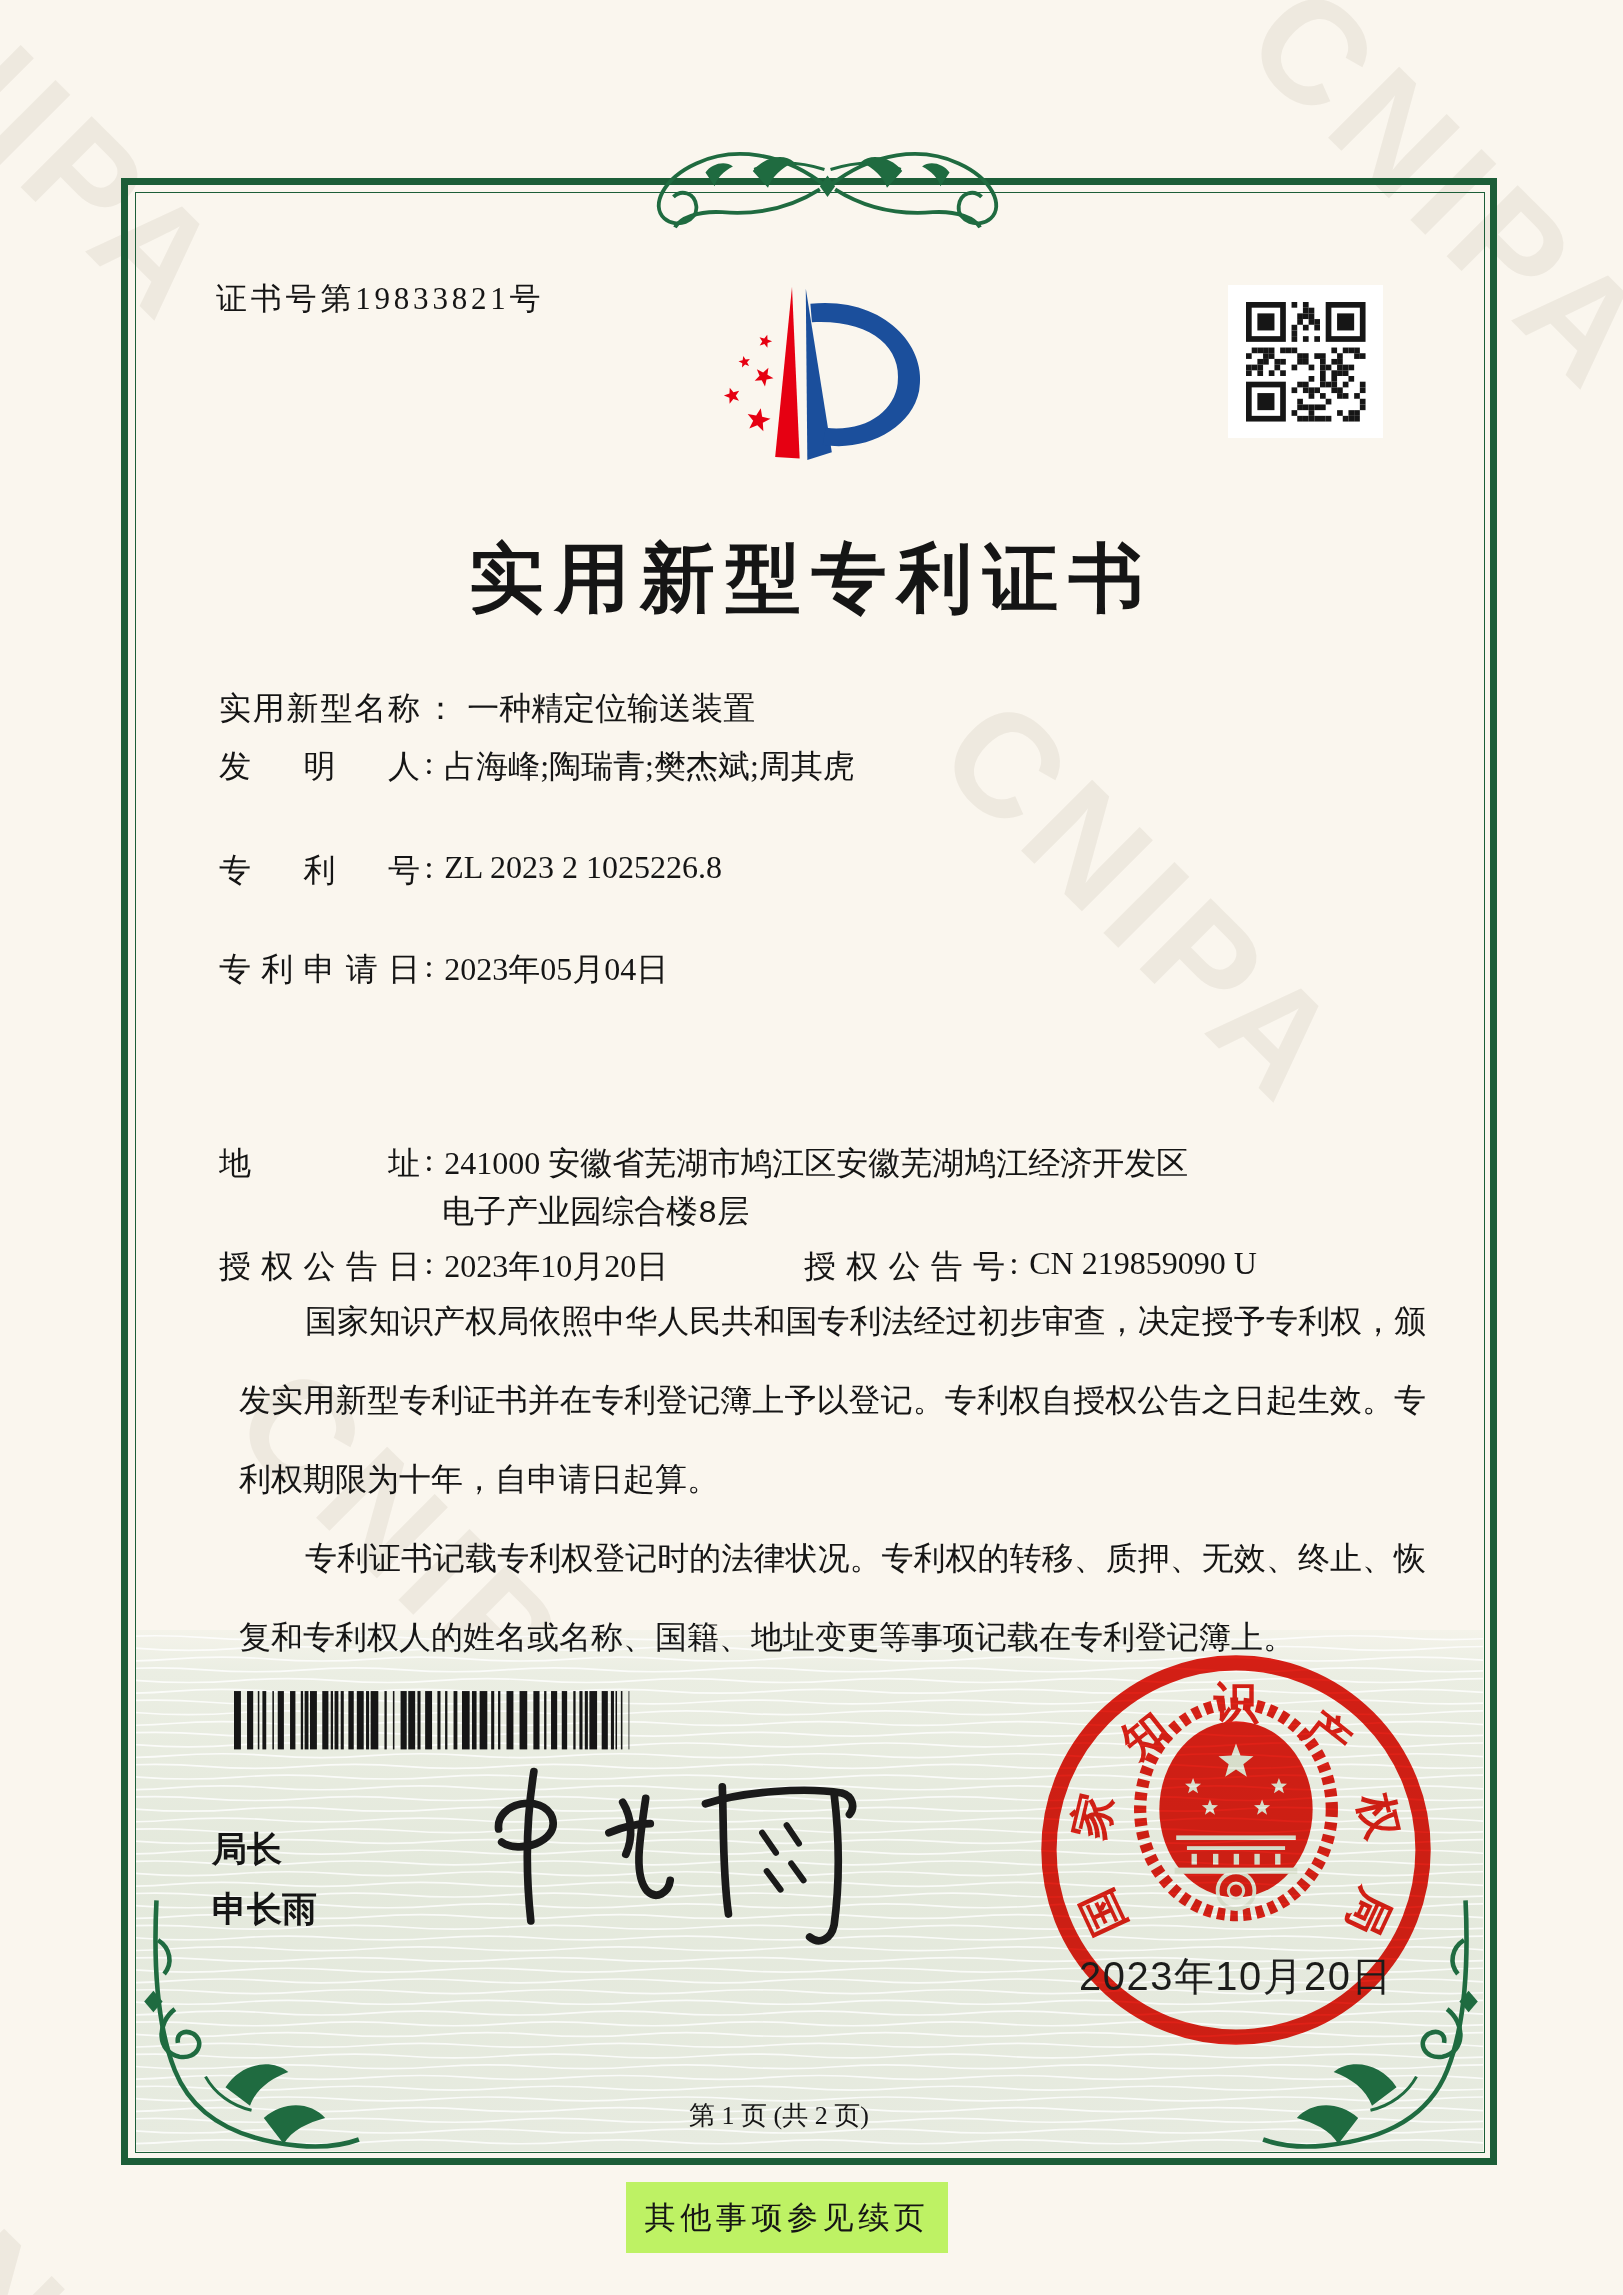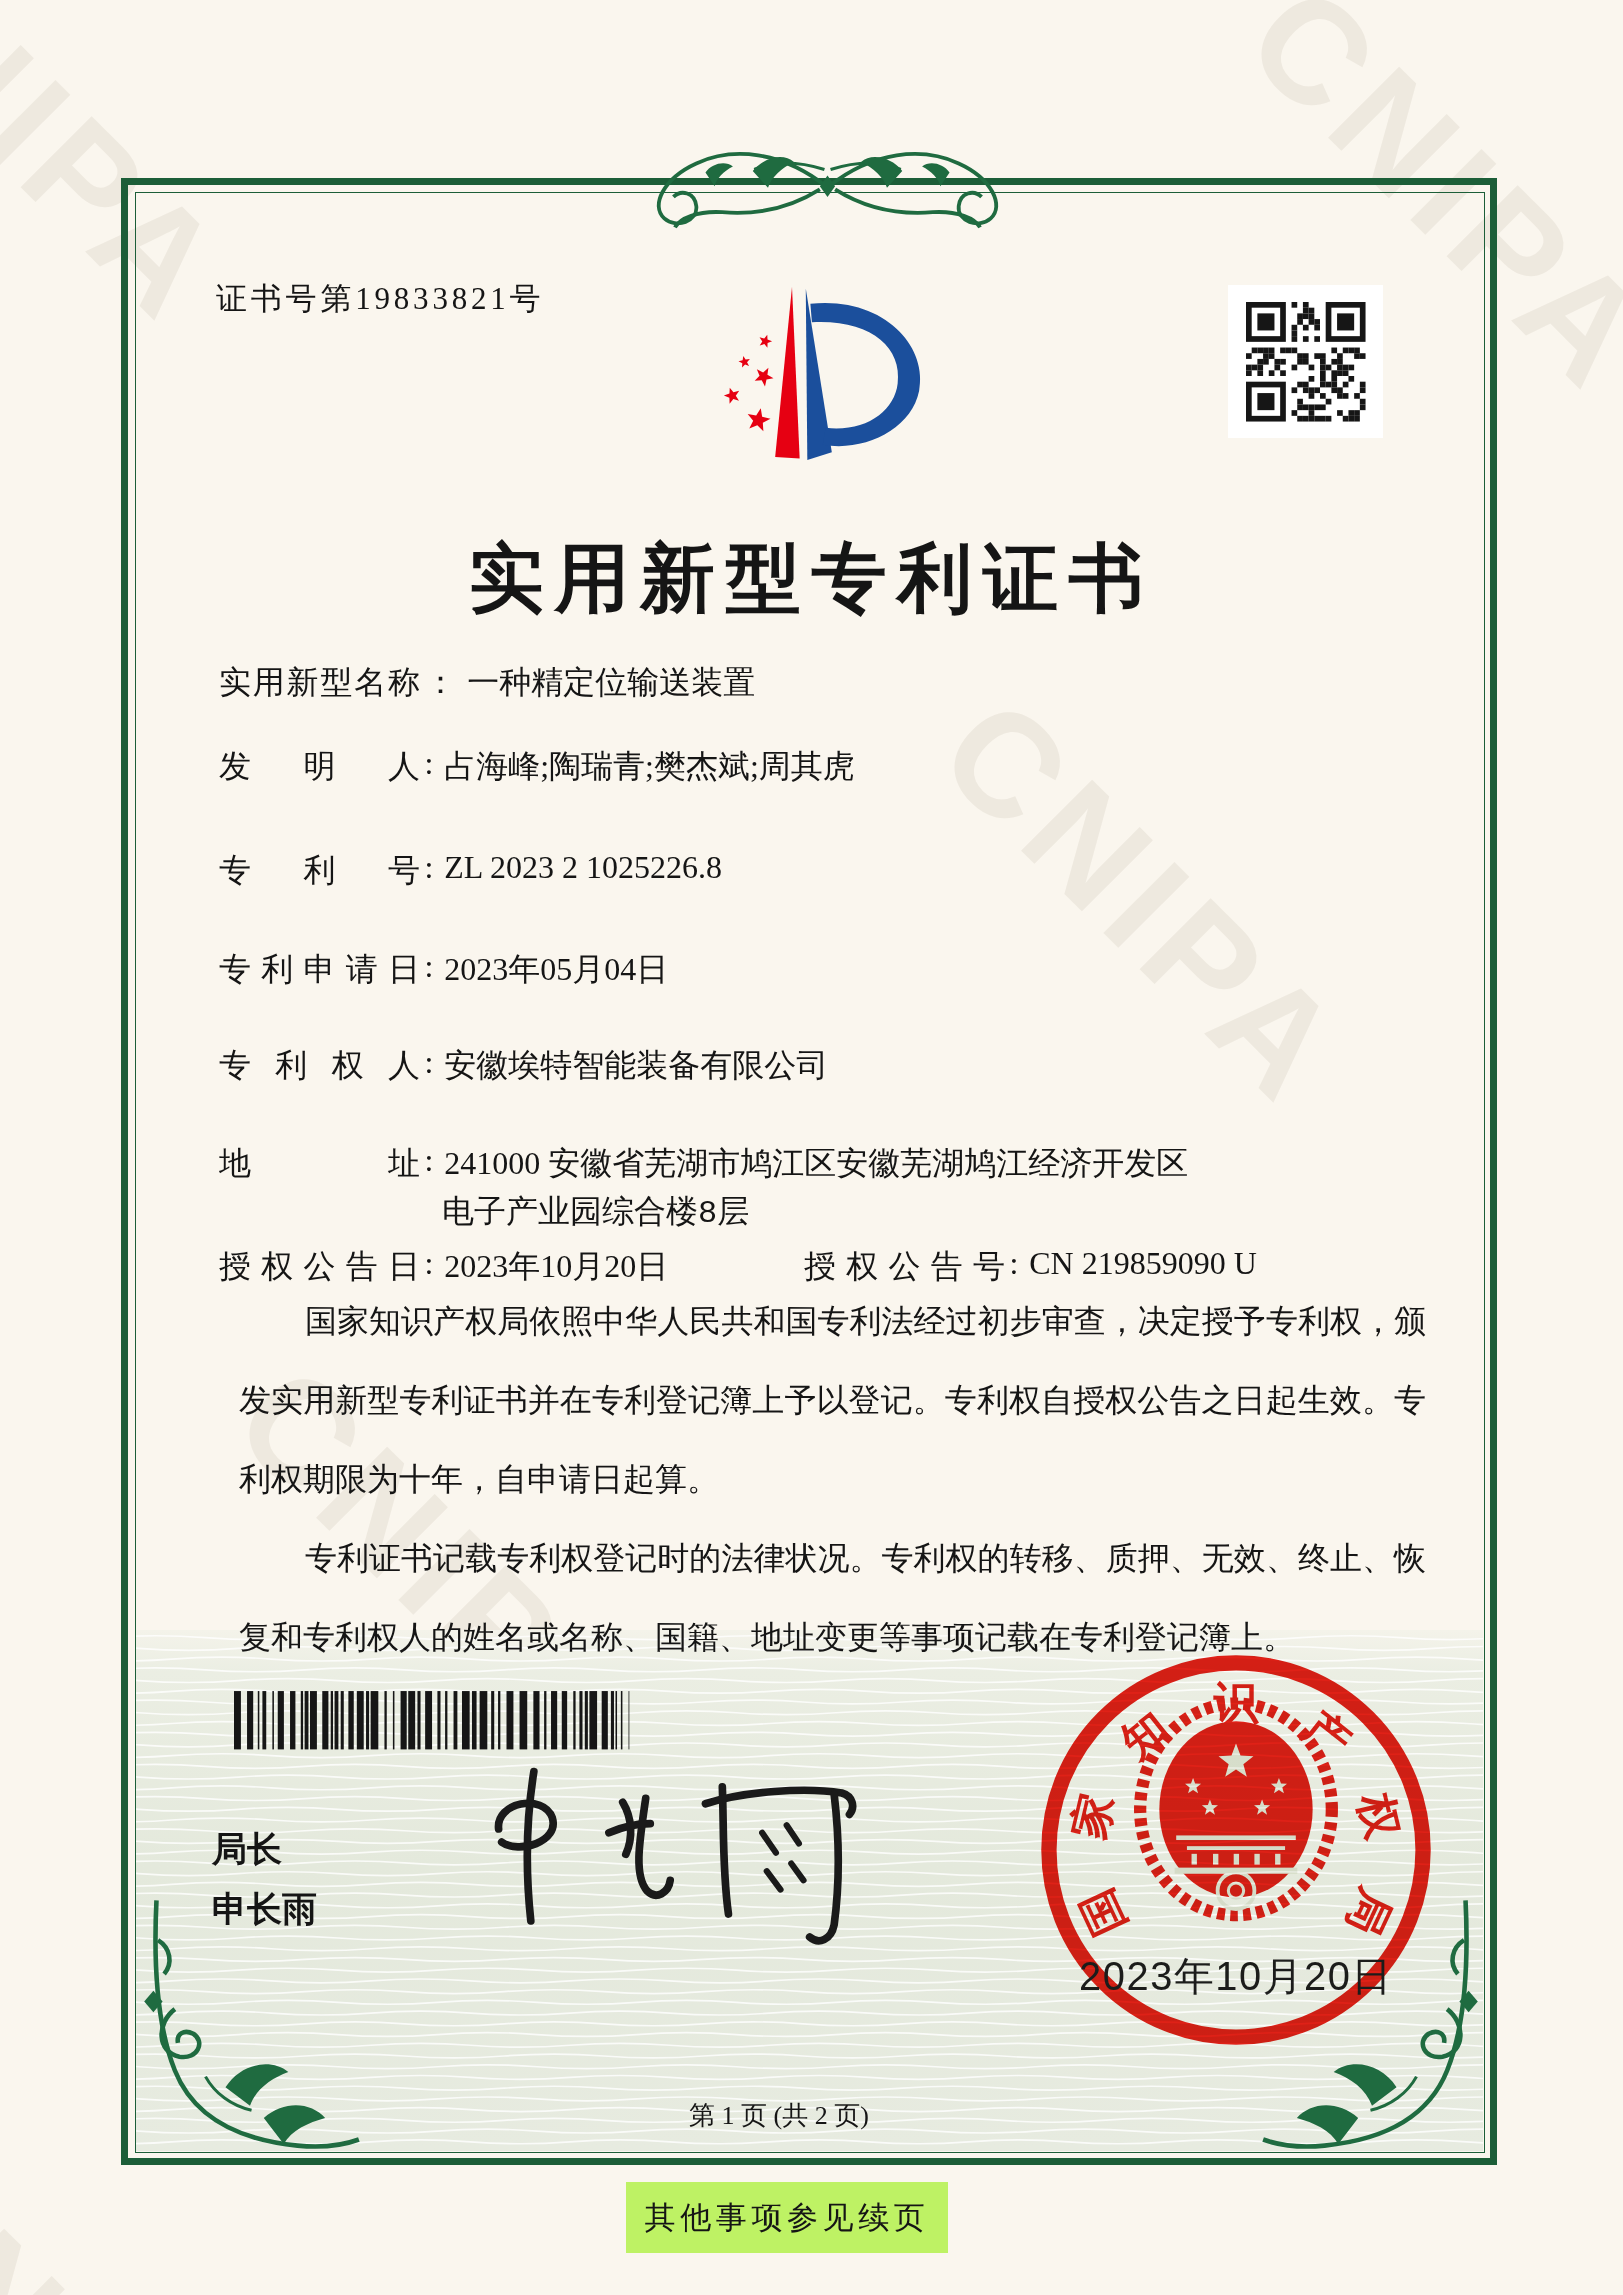--- a/index.html
+++ b/index.html
@@ -290,34 +290,31 @@
         <rect x="96.2" y="148" width="7.4" height="7.4" fill="#161616"></rect>
         <rect x="103.60000000000001" y="148" width="7.4" height="7.4" fill="#161616"></rect>
         <rect x="125.80000000000001" y="148" width="7.4" height="7.4" fill="#161616"></rect>
         <rect x="133.20000000000002" y="148" width="7.4" height="7.4" fill="#161616"></rect>
         <rect x="140.6" y="148" width="7.4" height="7.4" fill="#161616"></rect>
       </svg>
   </div>
 
   <h1 class="doc-title" style="margin:0">实用新型专利证书</h1>
 
-  <div class="frow" style="top:661px">
+  <div class="frow" style="top:687px">
     <span class="flabel">实用新型名称</span><span class="fcolon">：</span><span class="fvalue">一种精定位输送装置</span>
   </div>
   <div class="frow" style="top:745px">
     <span class="flabel">发明人</span><span class="fcolon">:</span><span class="fvalue">占海峰;陶瑞青;樊杰斌;周其虎</span>
   </div>
   <div class="frow" style="top:849px">
     <span class="flabel">专利号</span><span class="fcolon">:</span><span class="fvalue">ZL 2023 2 1025226.8</span>
   </div>
   <div class="frow" style="top:948px">
     <span class="flabel">专利申请日</span><span class="fcolon">:</span><span class="fvalue">2023年05月04日</span>
-  </div>
-  <div class="frow" style="top:1044px">
-    <span class="flabel">专利权人</span><span class="fcolon">:</span><span class="fvalue">安徽埃特智能装备有限公司</span>
   </div>
   <div class="frow" style="top:1142px">
     <span class="flabel">地址</span><span class="fcolon">:</span><span class="fvalue">241000 安徽省芜湖市鸠江区安徽芜湖鸠江经济开发区</span>
   </div>
   <div class="addr2">电子产业园综合楼8层</div>
   <div class="frow" style="top:1245px">
     <span class="flabel">授权公告日</span><span class="fcolon">:</span><span class="fvalue">2023年10月20日</span>
   </div>
   <div class="frow frow-right" style="top:1245px">
     <span class="flabel">授权公告号</span><span class="fcolon">:</span><span class="fvalue">CN 219859090 U</span>

